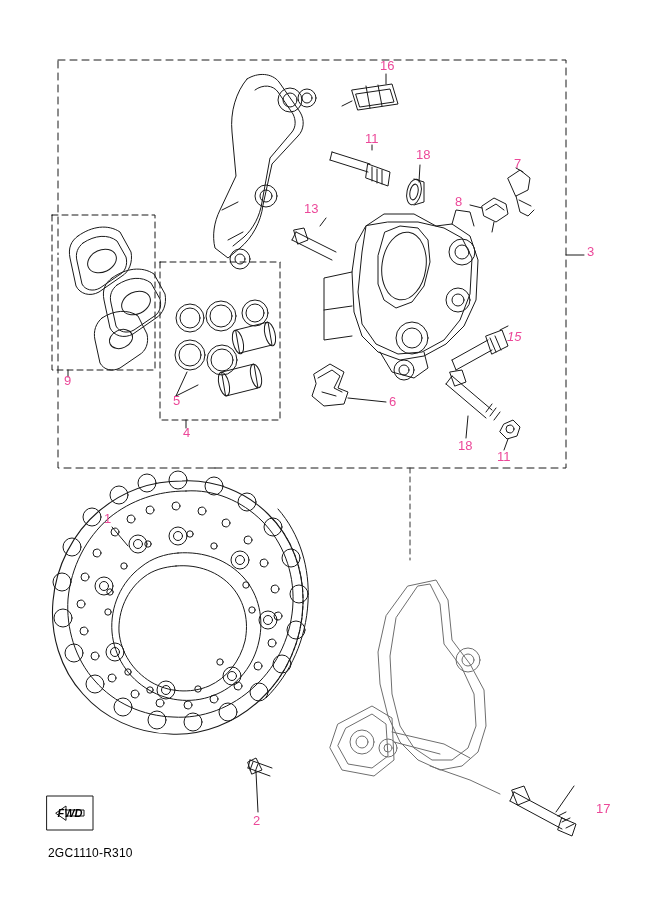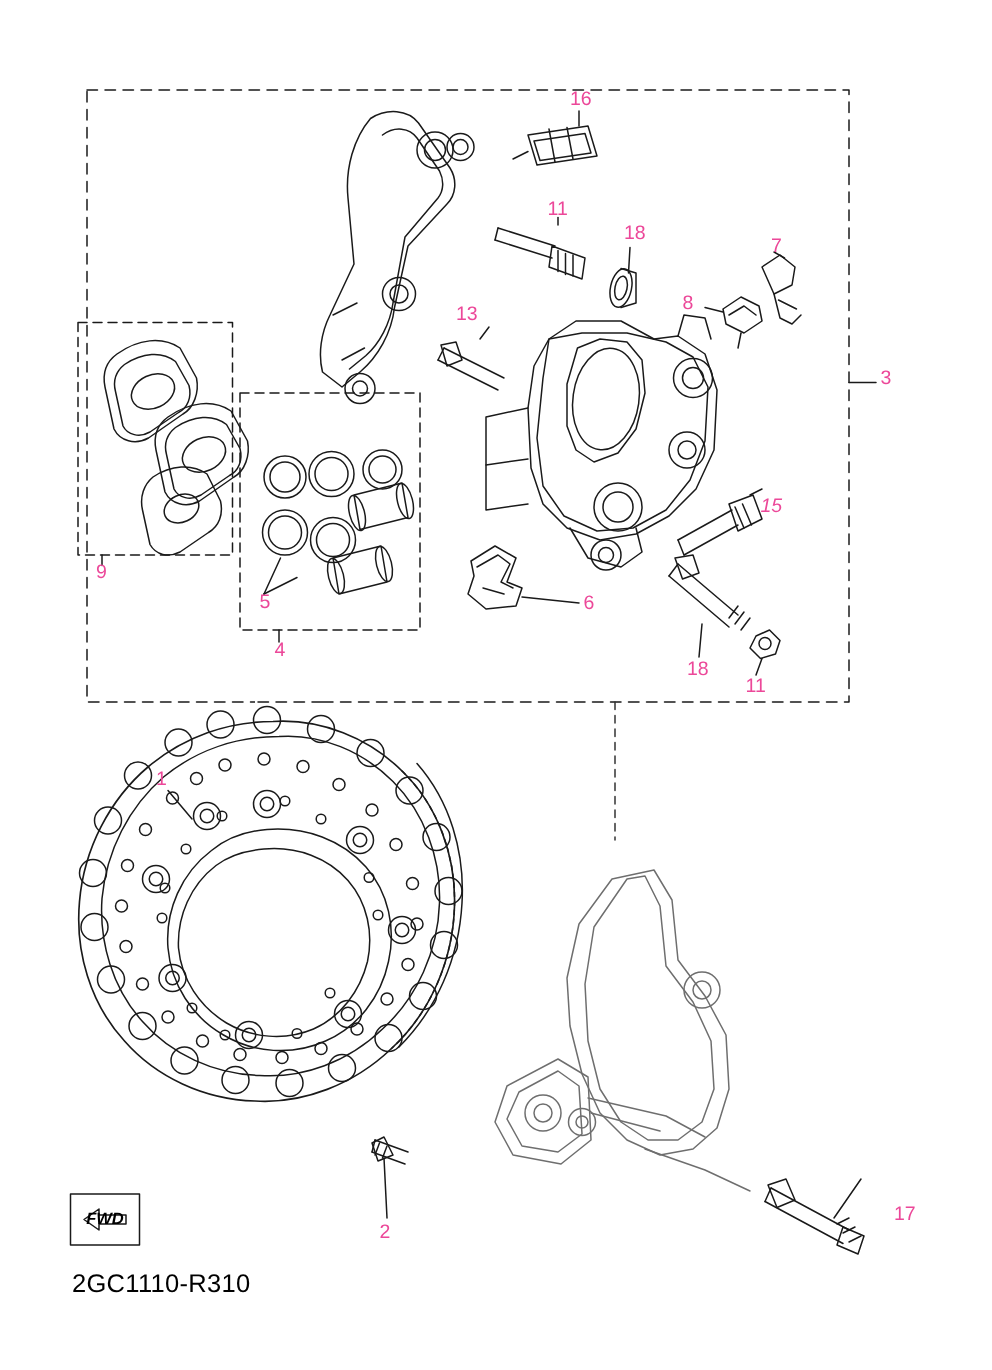--- a/index.html
+++ b/index.html
@@ -17,21 +17,21 @@
     position:absolute;
     font-size:13px;
     font-family:"Liberation Sans", sans-serif;
     color:#ec4899;
     line-height:12px;
     white-space:nowrap;
   }
   .partcode{
     position:absolute;
     left:48px;top:846px;
-    font-size:17px;
+    font-size:12px;
     letter-spacing:.2px;
   }
   .fwd-box{
     position:absolute;
     left:47px;top:796px;
     width:46px;height:34px;
   }
   .fwd-box .lbl{
     position:absolute;left:0;top:0;width:46px;height:34px;
     display:flex;align-items:center;justify-content:center;

